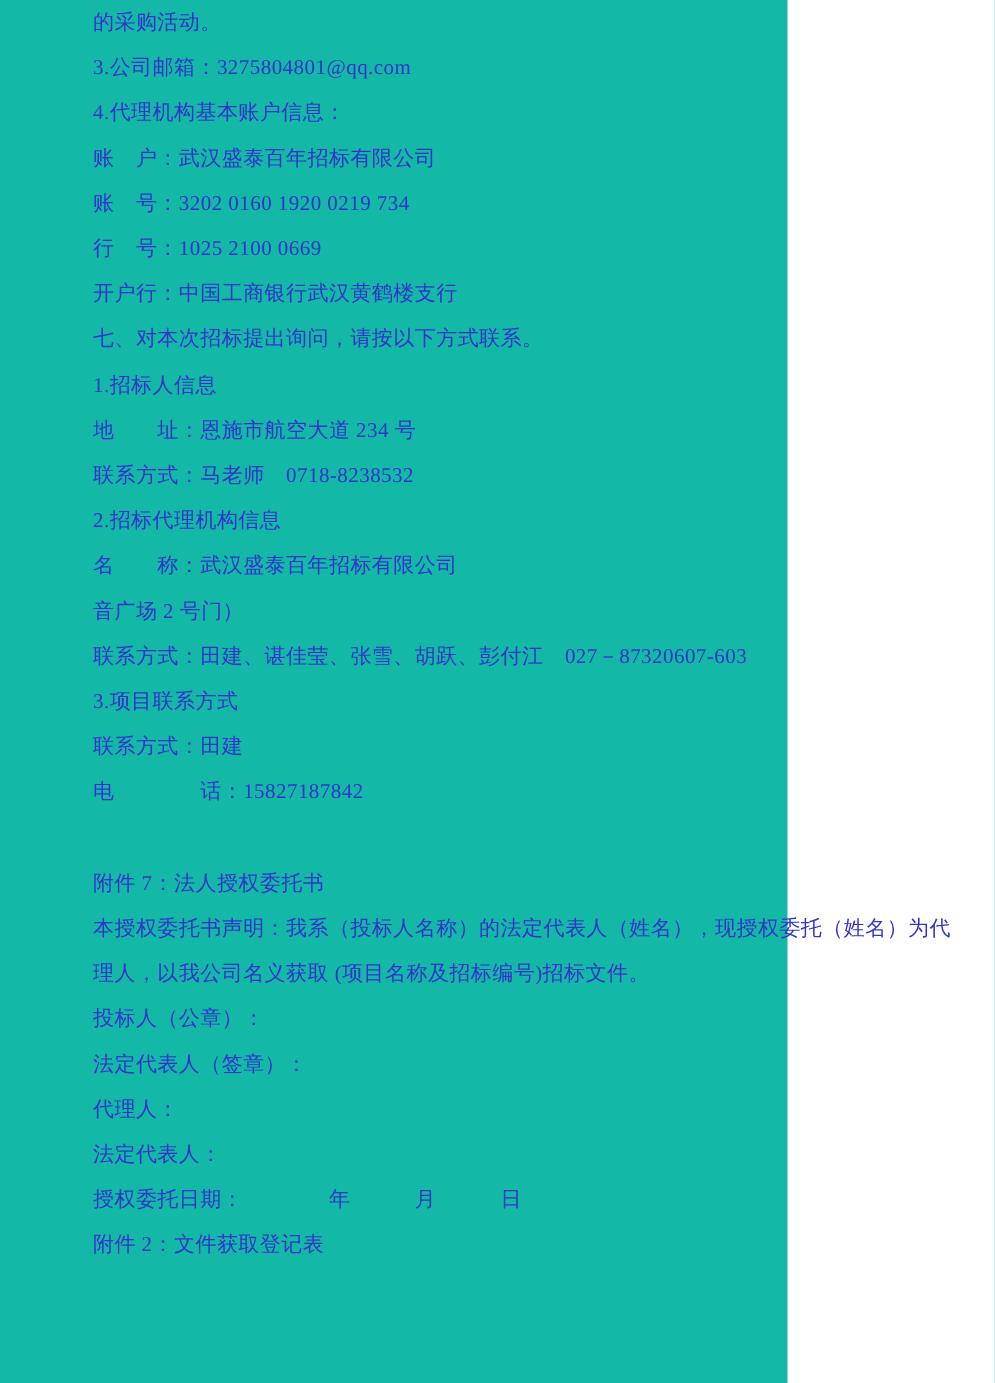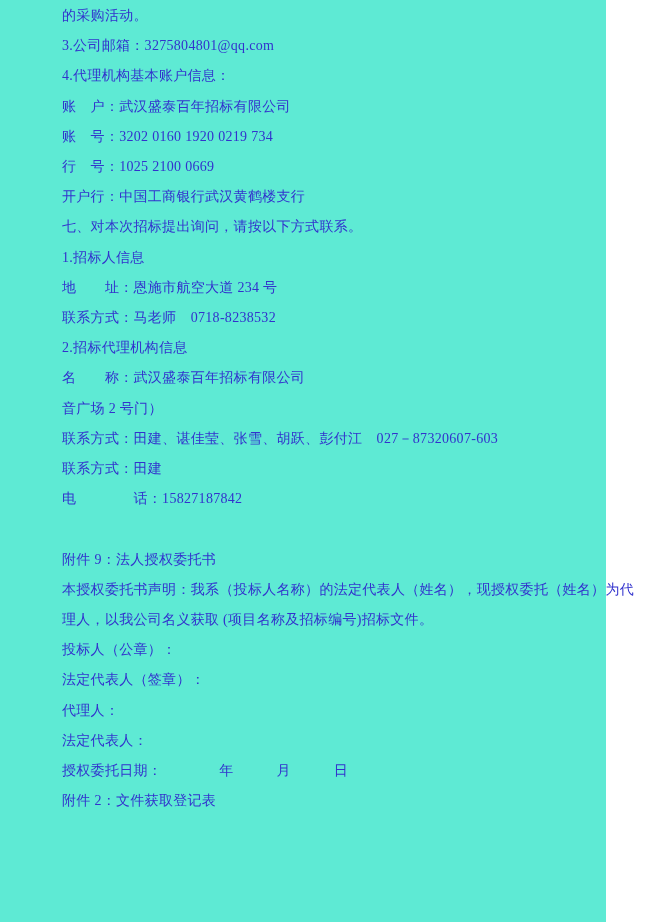--- a/index.html
+++ b/index.html
@@ -10,23 +10,23 @@
   body {
     width: 663px;
     height: 922px;
     overflow: hidden;
     position: relative;
   }
   .page {
     position: absolute;
     top: 0;
     left: 0;
-    width: 606px;
+    width: 525px;
     height: 922px;
-    background: #5eead4;
+    background: #14b8a6;
   }
   .content {
     padding: 1px 0 0 62px;
   }
   .line {
     margin: 0;
     padding: 0;
     font-family: "Liberation Serif", serif;
     font-size: 14px;
     color: #3232cd;
@@ -49,24 +49,25 @@
     <p class="line">行　号：1025 2100 0669</p>
     <p class="line">开户行：中国工商银行武汉黄鹤楼支行</p>
     <p class="line">七、对本次招标提出询问，请按以下方式联系。</p>
     <p class="line">1.招标人信息</p>
     <p class="line">地　　址：恩施市航空大道 234 号</p>
     <p class="line">联系方式：马老师　0718-8238532</p>
     <p class="line">2.招标代理机构信息</p>
     <p class="line">名　　称：武汉盛泰百年招标有限公司</p>
     <p class="line">音广场 2 号门）</p>
     <p class="line">联系方式：田建、谌佳莹、张雪、胡跃、彭付江　027－87320607-603</p>
+    <p class="line">3.项目联系方式</p>
     <p class="line">联系方式：田建</p>
     <p class="line">电　　　　话：15827187842</p>
     <p class="line"></p>
-    <p class="line">附件 9：法人授权委托书</p>
+    <p class="line">附件 7：法人授权委托书</p>
     <p class="line">本授权委托书声明：我系（投标人名称）的法定代表人（姓名），现授权委托（姓名）为代</p>
     <p class="line">理人，以我公司名义获取 (项目名称及招标编号)招标文件。</p>
     <p class="line">投标人（公章）：</p>
     <p class="line">法定代表人（签章）：</p>
     <p class="line">代理人：</p>
     <p class="line">法定代表人：</p>
     <p class="line">授权委托日期：　　　　年　　　月　　　日</p>
     <p class="line">附件 2：文件获取登记表</p>
   </div>
 </div>

